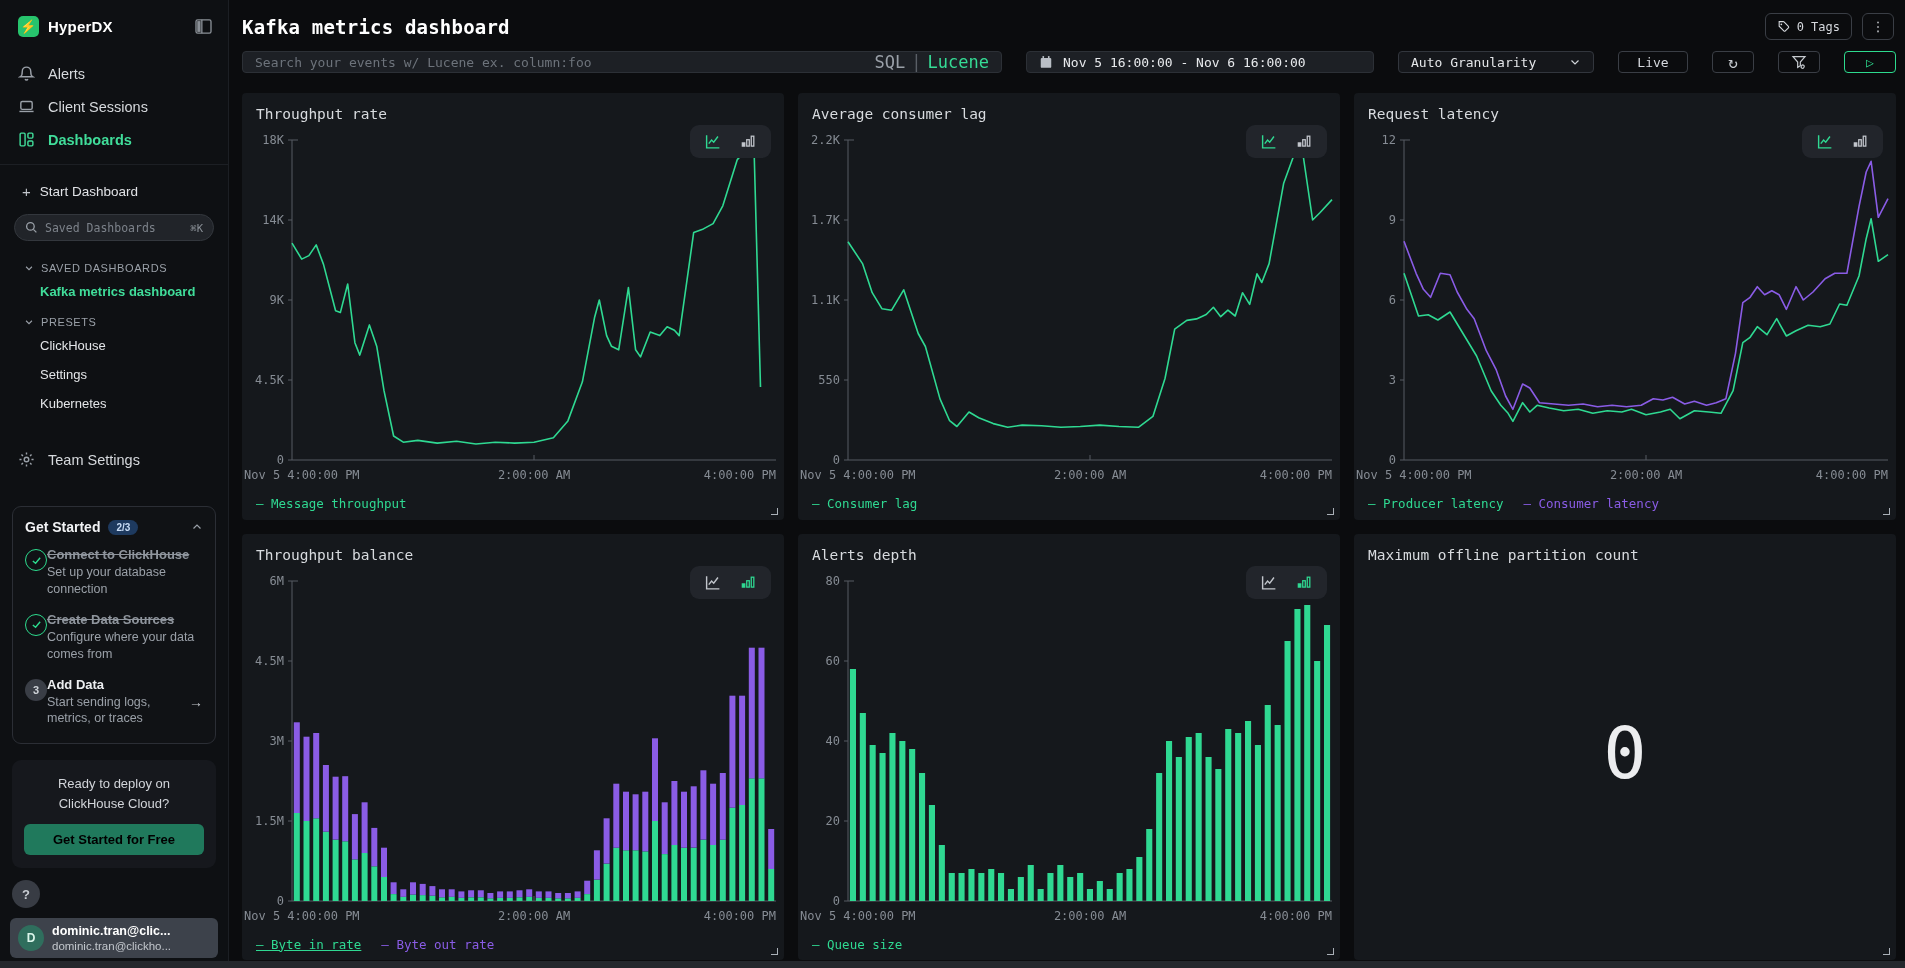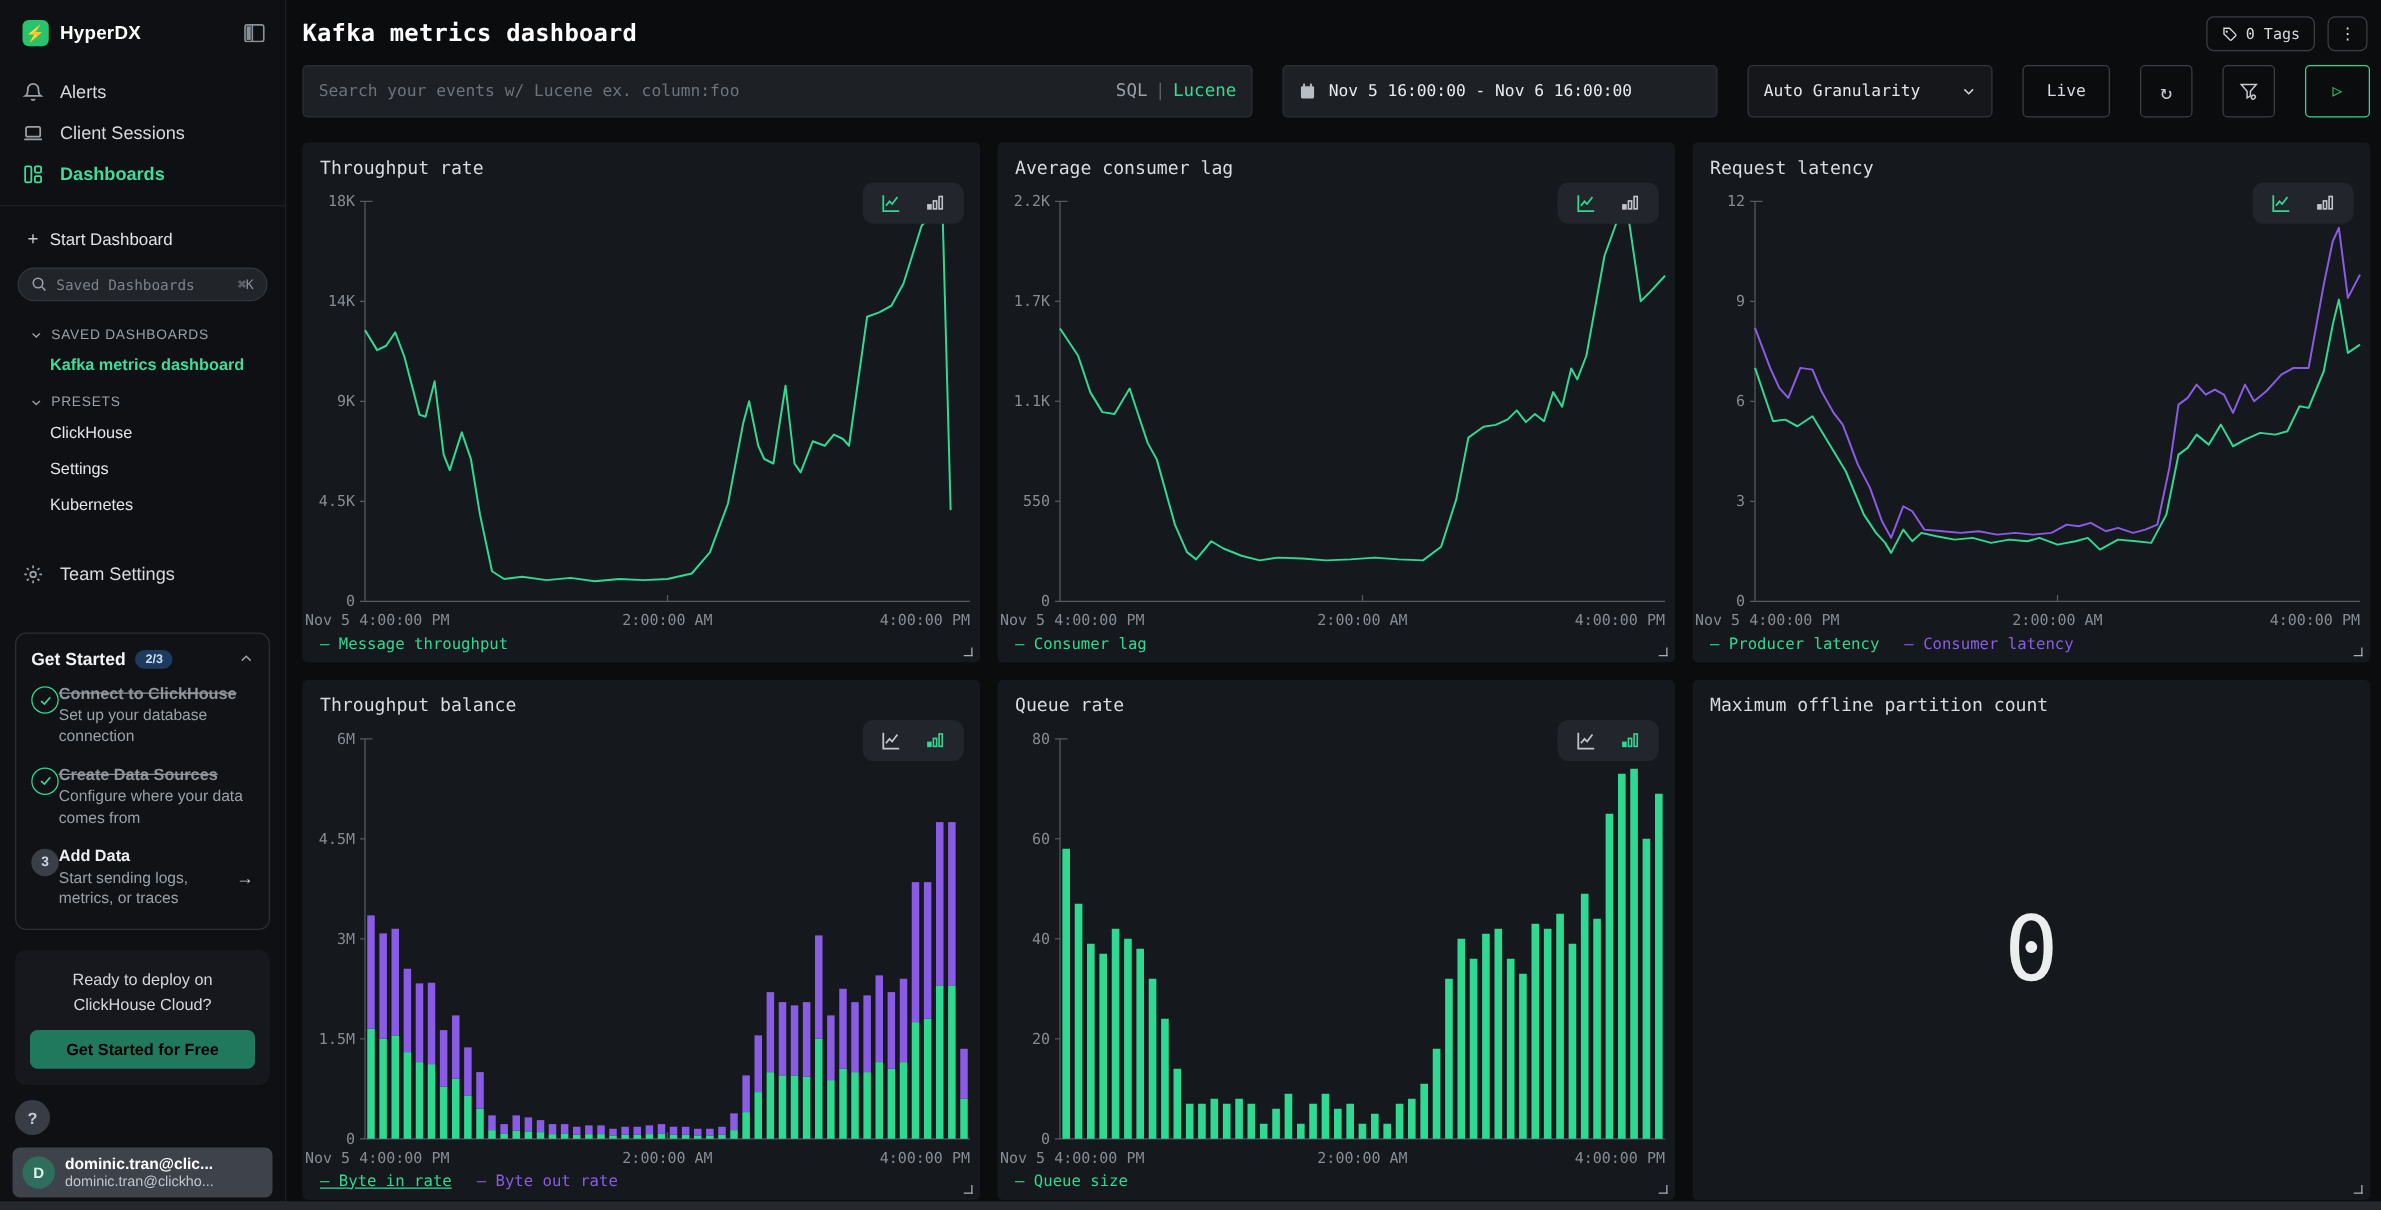--- a/index.html
+++ b/index.html
@@ -49,24 +49,24 @@
   .user-name { font-size:12.5px; font-weight:bold; color:#fff; line-height:1.25; }
   .user-mail { font-size:11.5px; color:#c2c6cc; }
 
   
   .main { flex:1; display:flex; flex-direction:column; padding:0 9px 8px 13px; font-family:"DejaVu Sans Mono", monospace; min-width:0; }
   .main-header { display:flex; align-items:center; justify-content:space-between; padding:13px 2px 11px 0; }
   .page-title { font-size:19px; color:#fff; font-weight:bold; letter-spacing:.2px; }
   .hdr-right { display:flex; gap:10px; }
   .ghost-btn { display:flex; align-items:center; gap:7px; border:1px solid #3a3e45; background:transparent; color:#d6d9de; font-family:"DejaVu Sans Mono", monospace; font-size:12px; border-radius:6px; padding:5px 11px; cursor:pointer; }
   .kebab-btn { width:32px; justify-content:center; font-size:13px; }
-  .controls { display:flex; gap:24px; height:42px; margin-bottom:20px;border-radius:16px; }
+  .controls { display:flex; gap:24px; height:22px; margin-bottom:20px;border-radius:16px; }
   .search-box { flex:1; display:flex; align-items:center; background:#1d2025; border:1px solid #2c3036; border-radius:4px; padding:0 12px; gap:10px; min-width:0; cursor:text; }
   .search-ph { color:#6d737b; font-size:13px; flex:1; white-space:nowrap; overflow:hidden; }
-  .lang-toggle { font-size:14px; white-space:nowrap; }
+  .lang-toggle { font-size:17px; white-space:nowrap; }
   .lang-sql { color:#9aa0a8; cursor:pointer; }
   .lang-sep { color:#5a5f66; margin:0 6px; }
   .lang-lucene { color:#35db95; cursor:pointer; }
   .date-box { width:348px; display:flex; align-items:center; gap:10px; background:#1d2025; border:1px solid #2c3036; border-radius:4px; padding:0 12px; font-size:13px; color:#e8eaed; cursor:pointer; white-space:nowrap; }
   .cal-ico { color:#b9bec5; display:flex; }
   .gran-box { width:196px; display:flex; align-items:center; justify-content:space-between; background:#15171b; border:1px solid #32363d; border-radius:4px; padding:0 12px; font-size:13px; color:#e4e6e9; cursor:pointer; white-space:nowrap; }
   .btn { display:flex; align-items:center; justify-content:center; background:transparent; border:1px solid #3a3e45; border-radius:4px; color:#d6d9de; font-family:"DejaVu Sans Mono", monospace; font-size:13px; cursor:pointer; }
   .live-btn { width:70px; }
   .sq-btn { width:42px; font-size:16px; color:#c6cacf; }
   .play-btn { width:52px; border-color:#2ddb8e; color:#2ddb8e; font-size:13px; }
@@ -552,21 +552,21 @@
             </svg>
           </div>
         <div class="legend">
             <span style="color: rgb(47, 217, 146); text-decoration: underline;">— Byte in rate</span>
             <span style="color: rgb(138, 92, 230);">— Byte out rate</span>
           </div>
         <span class="resize-handle"></span>
       </section>
 
       <section class="panel">
-        <div class="panel-title">Queue rate</div>
+        <div class="panel-title">Alerts depth</div>
         <div class="chip">
           <span class="chip-btn icon-line" style="color: rgb(194, 198, 204);">
               <svg width="20" height="17" viewBox="0 0 24 24" fill="none" stroke="currentColor" stroke-width="2">
                 <path d="M3 3v18h18"></path>
                 <polyline points="6 15 10 10 13 13 19 5"></polyline>
               </svg>
             </span>
           <span class="chip-btn icon-bar" style="color: rgb(47, 217, 146);">
               <svg width="20" height="17" viewBox="0 0 24 24" fill="none" stroke="currentColor" stroke-width="1.8">
                 <rect x="4" y="14" width="3.4" height="4.5" fill="currentColor"></rect>

